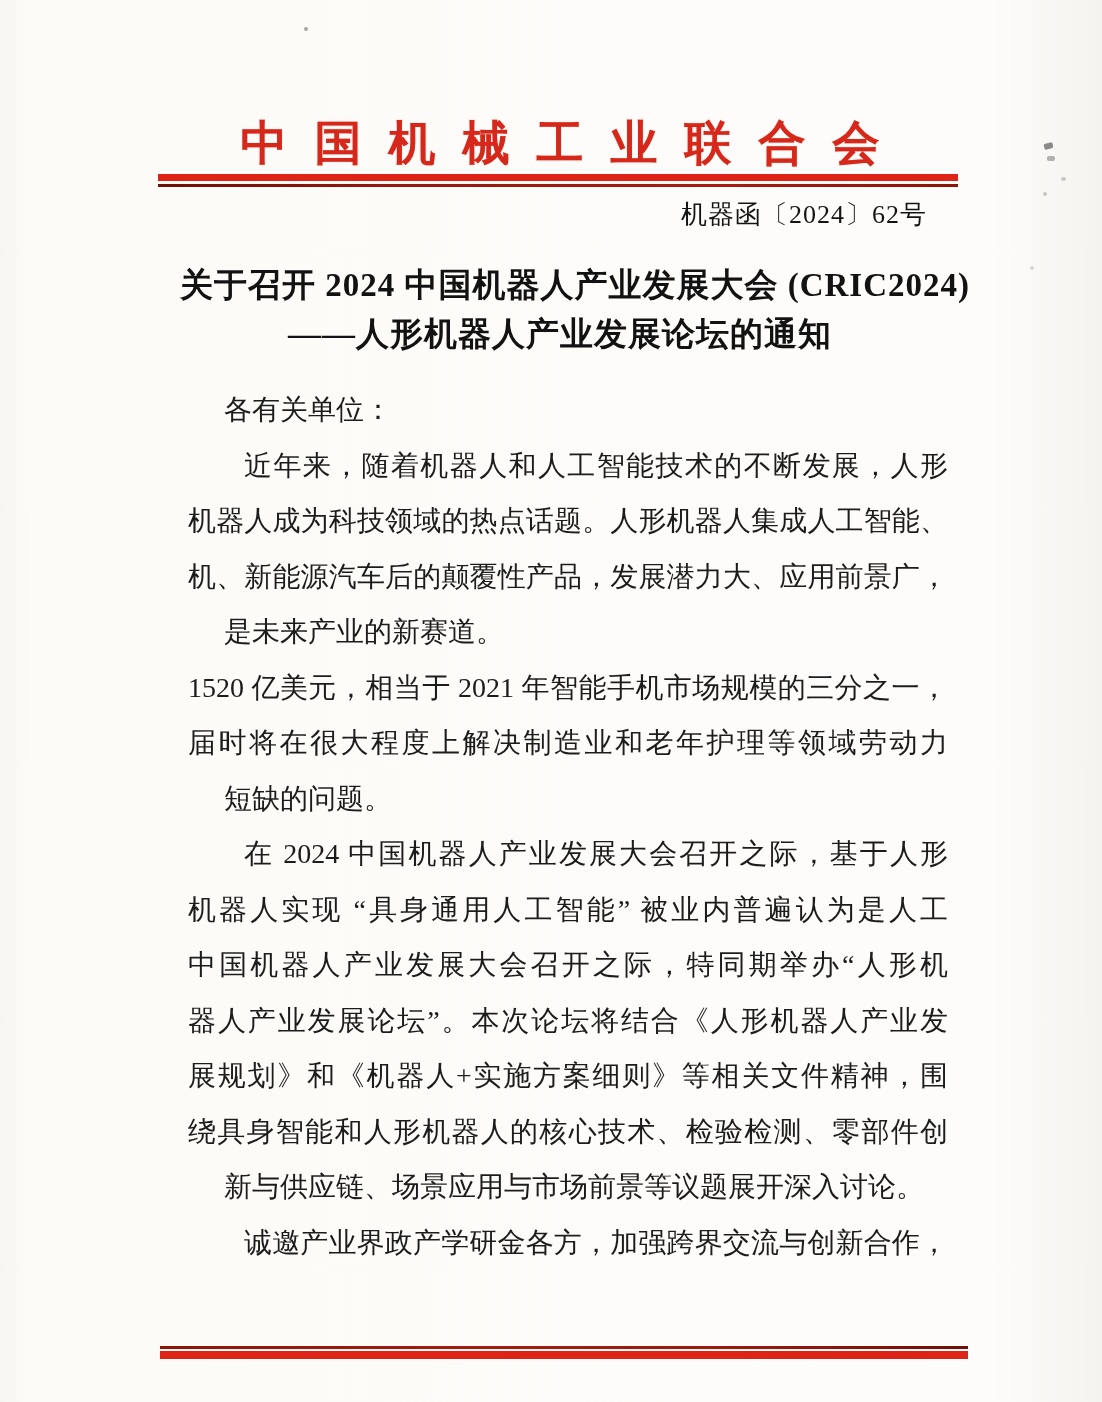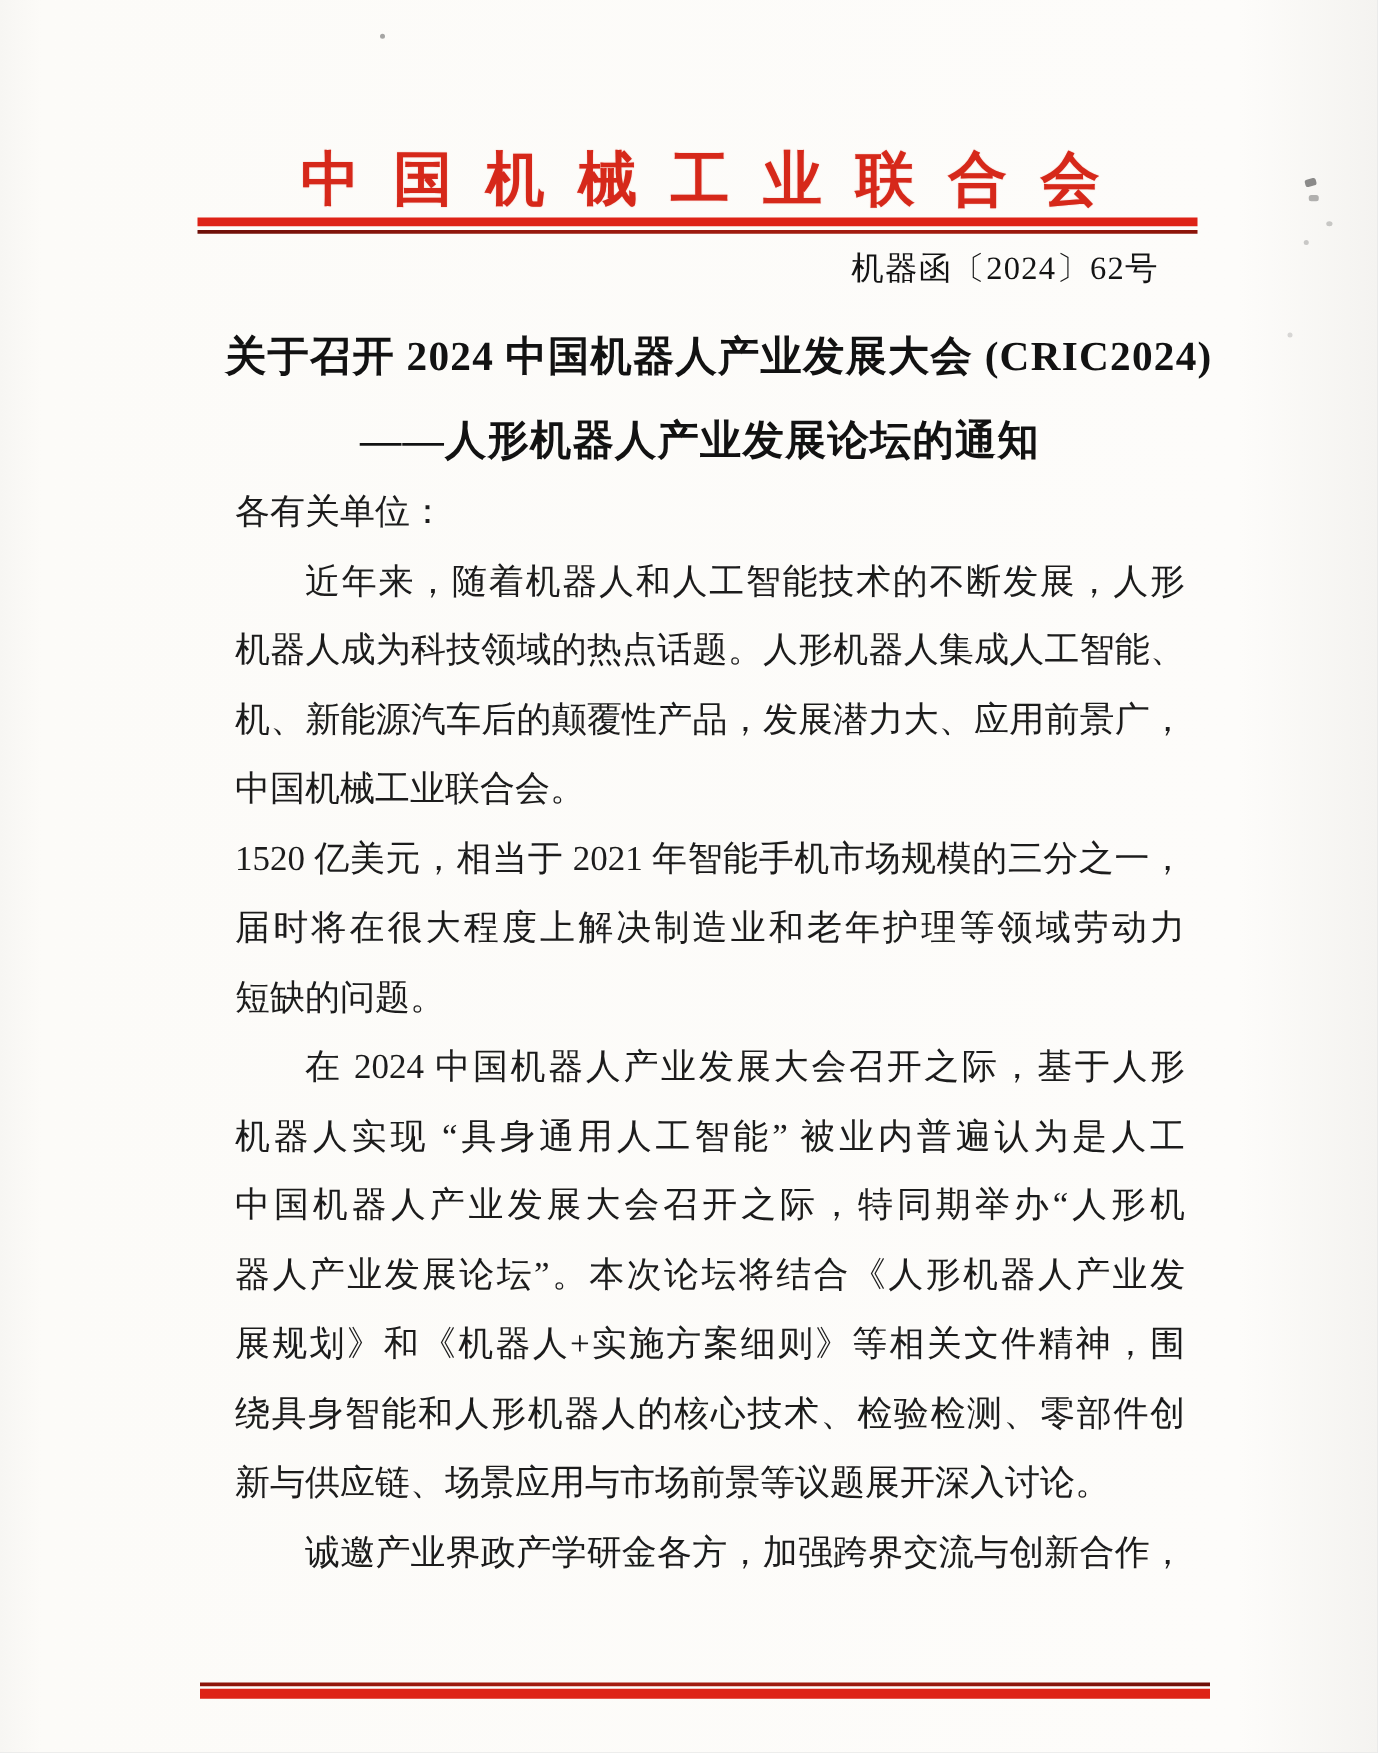--- a/index.html
+++ b/index.html
@@ -56,37 +56,37 @@
     left: 0; right: 0;
     margin: 0;
     text-align: center;
     font-size: 33px;
     font-weight: bold;
     color: #121212;
     letter-spacing: 1px;
     white-space: nowrap;
   }
   .doc-title.line1 { top: 263px; margin-left: 48px; }
-  .doc-title.line2 { top: 330px; padding-left: 18px; }
+  .doc-title.line2 { top: 312px; padding-left: 18px; }
 
   .body-block {
     position: absolute;
     top: 382px; left: 188px; width: 760px;
     font-size: 28px;
     color: #1c1c1c;
   }
   .bline {
     height: 55.5px;
     line-height: 55.5px;
     white-space: nowrap;
     text-align: justify;
     text-align-last: justify;
     text-justify: inter-character;
   }
-  .bline.noj { text-align-last: left; }
+  .bline.noj { text-align-last: left; margin-left: 36px; }
   .bline.indent { text-indent: 56px; }
 
   
   .rule-bottom {
     position: absolute;
     top: 1346px; left: 160px; width: 808px;
   }
   .rule-bottom .thin  { height: 3px; background: linear-gradient(90deg, #8c1409, #a51d10 40%, #96190e 75%, #6e0f08); }
   .rule-bottom .gap   { height: 2px; }
   .rule-bottom .thick { height: 8px; background: #de2317; }
@@ -123,21 +123,21 @@
   <div class="doc-number">机器函〔2024〕62号</div>
 
   <h2 class="doc-title line1">关于召开 2024 中国机器人产业发展大会 (CRIC2024)</h2>
   <h2 class="doc-title line2">——人形机器人产业发展论坛的通知</h2>
 
   <div class="body-block">
     <div class="bline noj">各有关单位：</div>
     <div class="bline indent">近年来，随着机器人和人工智能技术的不断发展，人形</div>
     <div class="bline">机器人成为科技领域的热点话题。人形机器人集成人工智能、</div>
     <div class="bline">机、新能源汽车后的颠覆性产品，发展潜力大、应用前景广，</div>
-    <div class="bline noj">中国机械工业联合会。</div>
+    <div class="bline noj">是未来产业的新赛道。</div>
     <div class="bline">1520 亿美元，相当于 2021 年智能手机市场规模的三分之一，</div>
     <div class="bline">届时将在很大程度上解决制造业和老年护理等领域劳动力</div>
     <div class="bline noj">短缺的问题。</div>
     <div class="bline indent">在 2024 中国机器人产业发展大会召开之际，基于人形</div>
     <div class="bline">机器人实现 “具身通用人工智能” 被业内普遍认为是人工</div>
     <div class="bline">中国机器人产业发展大会召开之际，特同期举办“人形机</div>
     <div class="bline">器人产业发展论坛”。本次论坛将结合《人形机器人产业发</div>
     <div class="bline">展规划》和《机器人+实施方案细则》等相关文件精神，围</div>
     <div class="bline">绕具身智能和人形机器人的核心技术、检验检测、零部件创</div>
     <div class="bline noj">新与供应链、场景应用与市场前景等议题展开深入讨论。</div>

